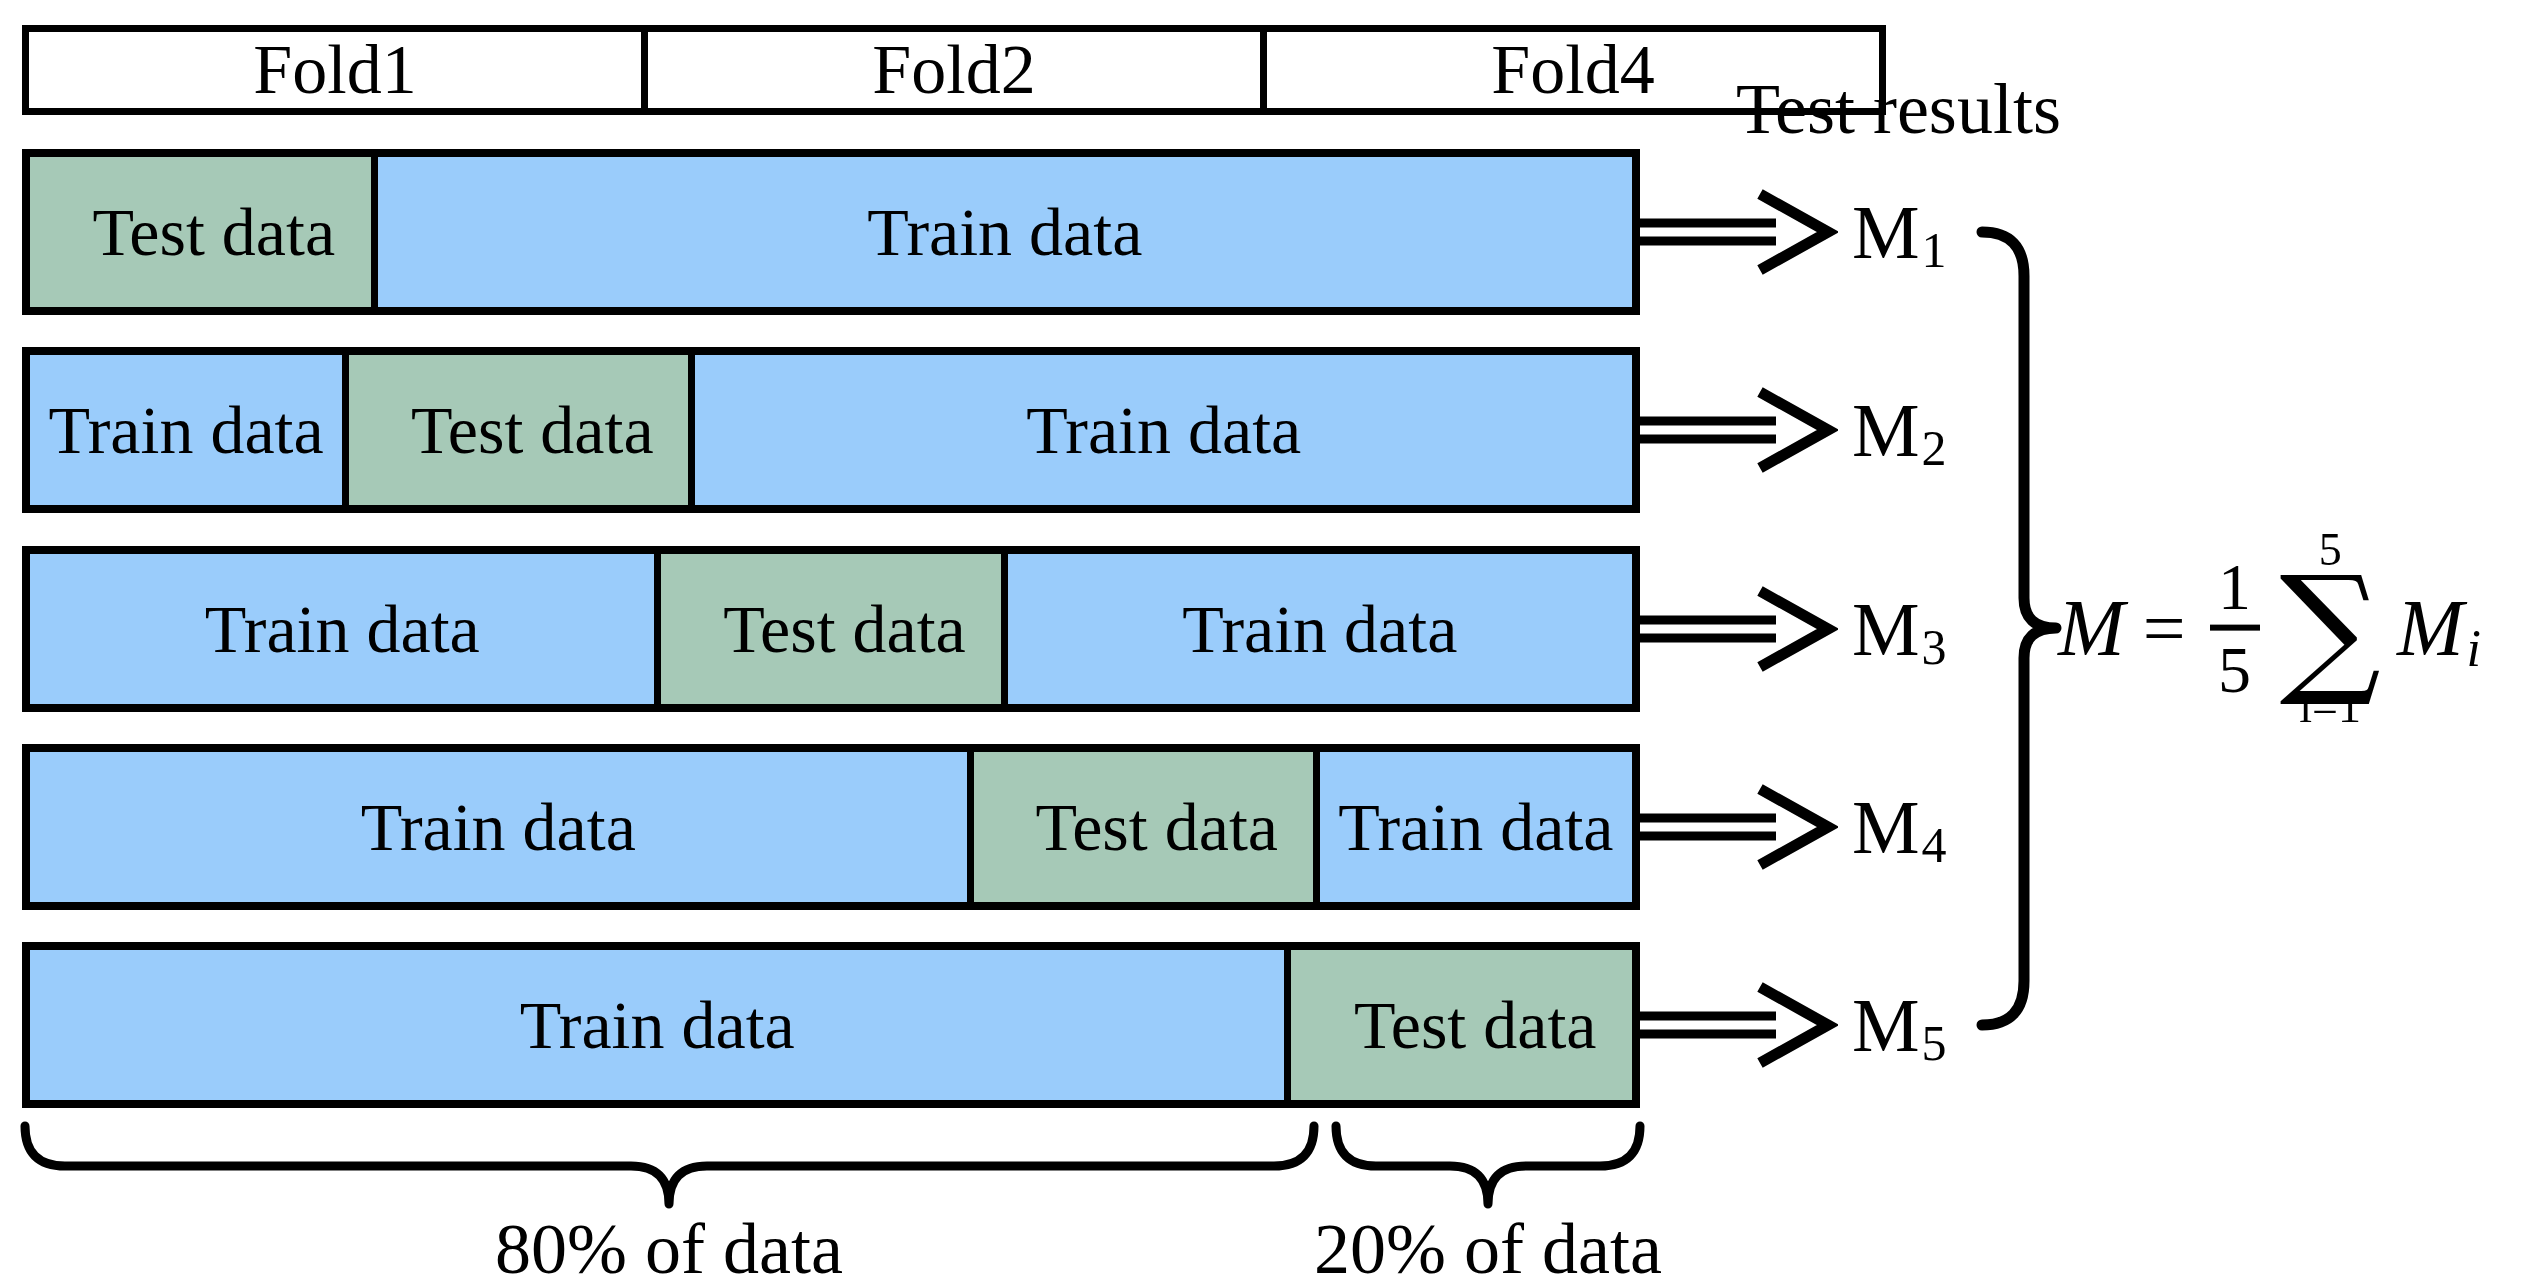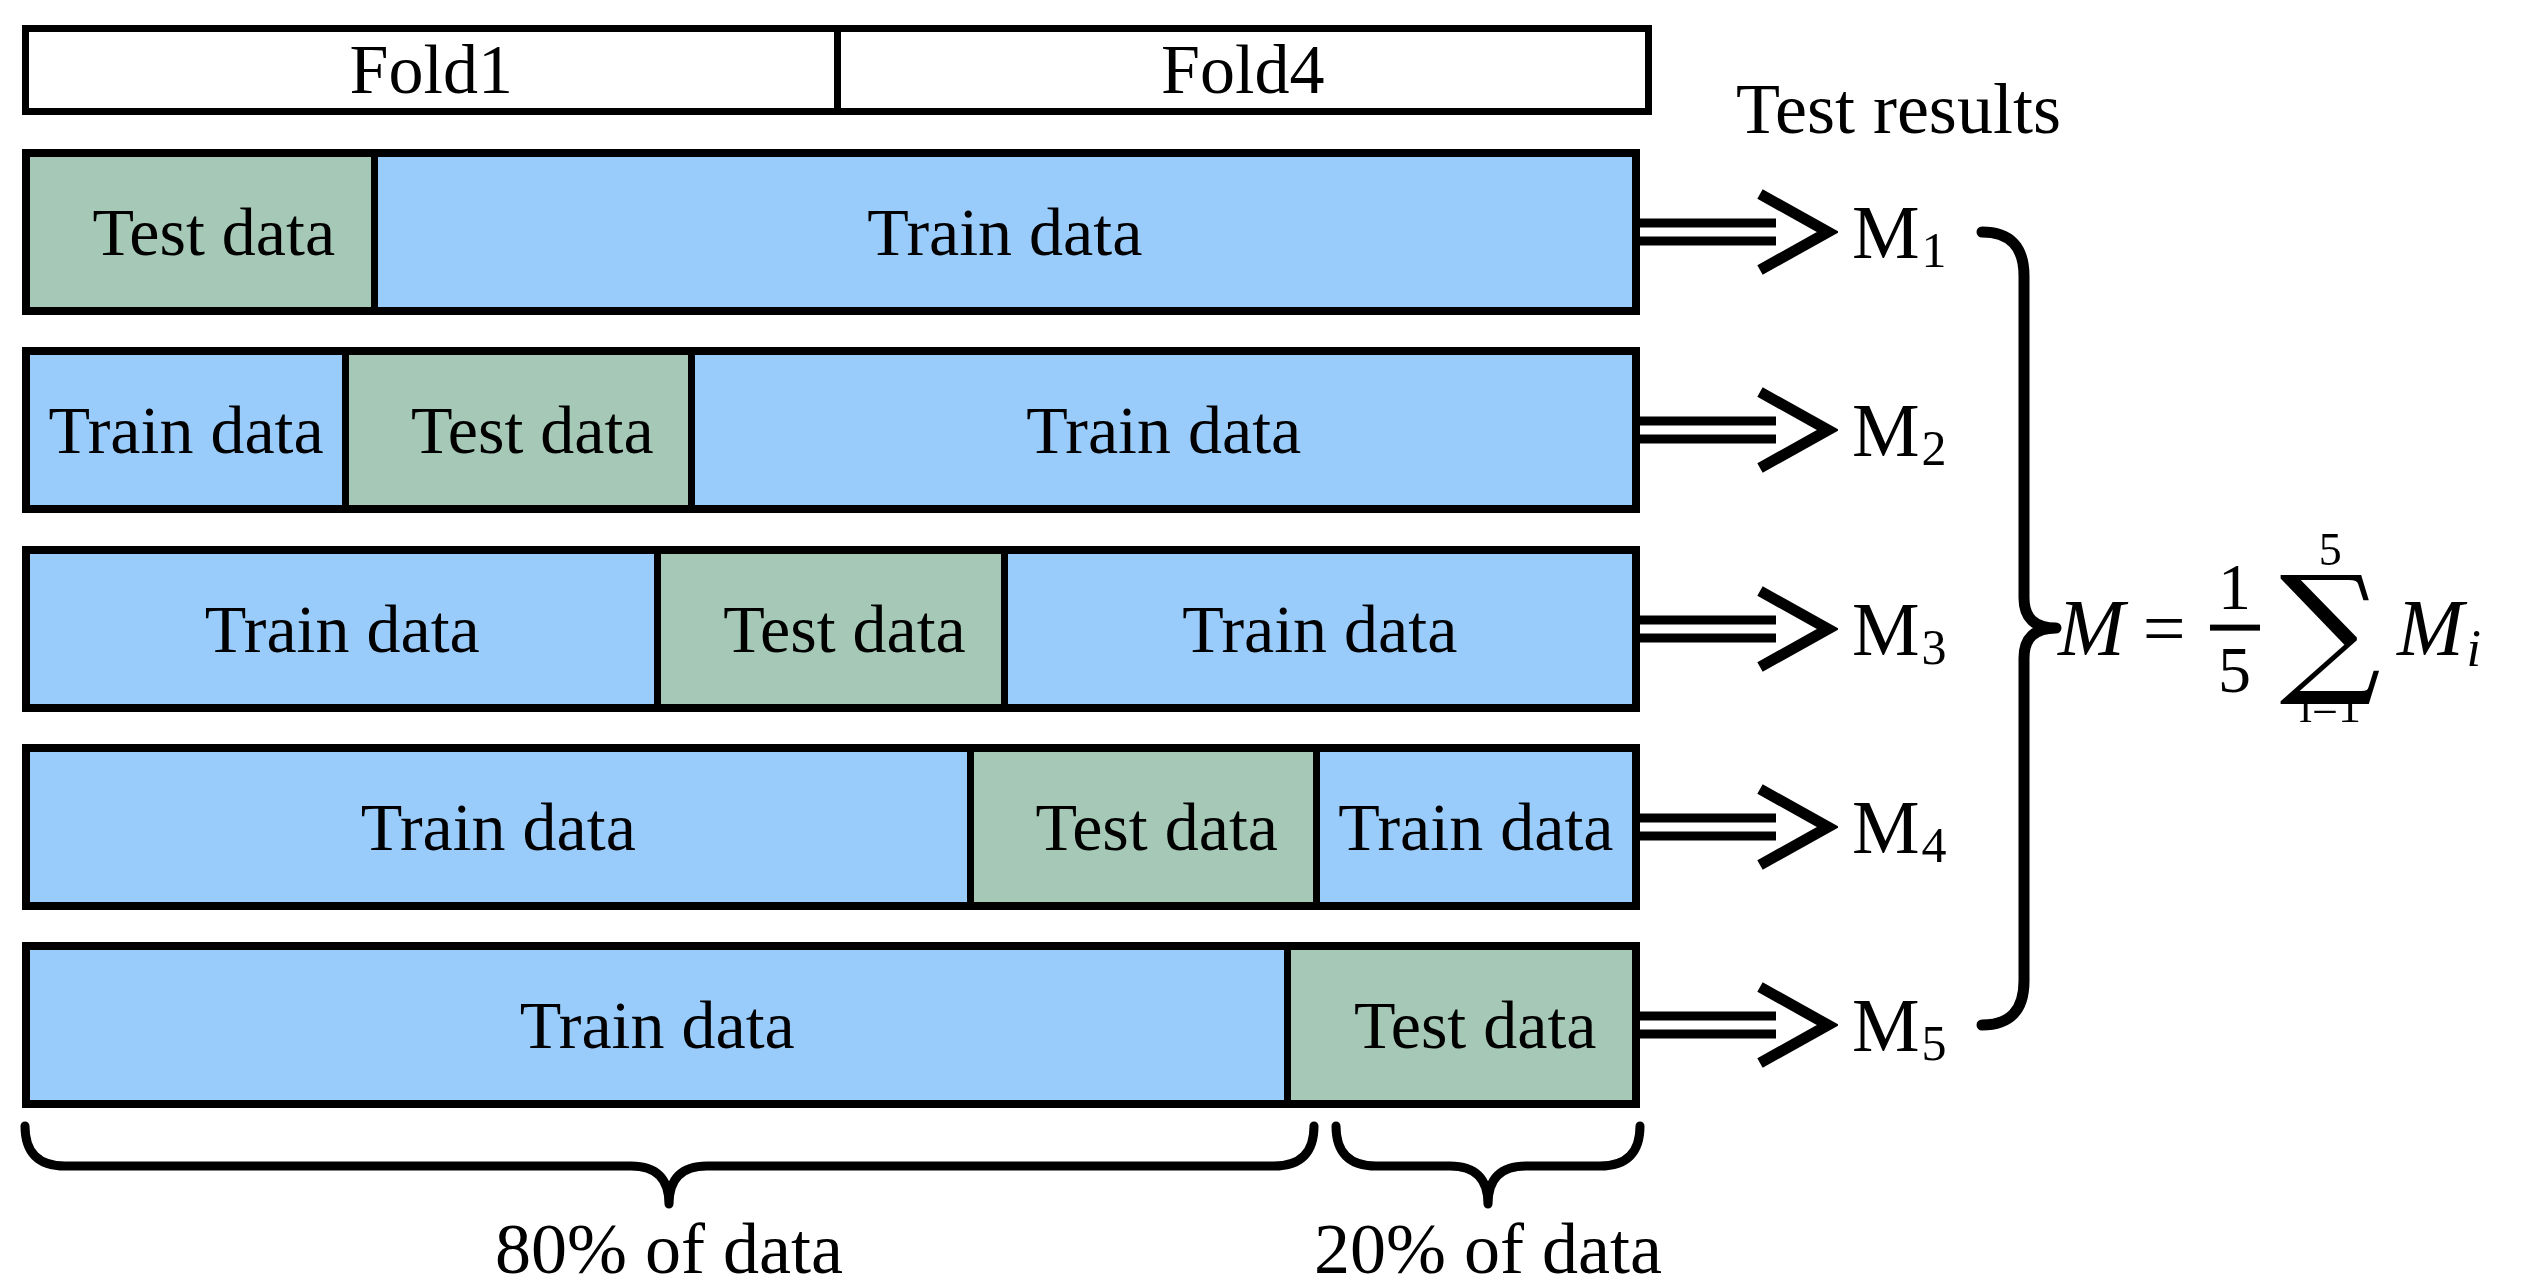--- a/index.html
+++ b/index.html
@@ -1,21 +1,21 @@
 <!DOCTYPE html>
 <html style="--train: #9accfb; --test: #a6c9b7; --border: #000000; --bg: #ffffff;"><head>
 <meta charset="utf-8">
 <style>
   html,body{margin:0;padding:0;background:#fff;}
   body{width:2535px;height:1284px;overflow:hidden;
        font-family:"Liberation Serif","DejaVu Serif",serif;color:#000;}
   .canvas{position:relative;width:2535px;height:1284px;background:var(--bg,#fff);}
 
   
-  .fold-header{position:absolute;left:22px;top:25px;width:1630px;height:90px;
+  .fold-header{position:absolute;left:22px;top:25px;width:1864px;height:90px;
     display:flex;border:7px solid var(--border);background:#fff;box-sizing:border-box;}
   .fold-cell{flex:1 1 0;display:flex;align-items:center;justify-content:center;
     background:#fff;box-sizing:border-box;}
   .fold-cell + .fold-cell{border-left:7px solid var(--border);}
   .fold-cell span{font-size:70px;white-space:nowrap;}
 
   
   .row-bar{position:absolute;left:22px;width:1618px;height:166px;display:flex;
     border:8px solid var(--border);box-sizing:border-box;background:#fff;}
   .seg{display:flex;align-items:center;justify-content:center;box-sizing:border-box;overflow:visible;}
@@ -53,20 +53,23 @@
     font-size:72px;white-space:nowrap;}
 </style>
 </head>
 <body>
 
 <div class="canvas">
 
   <div class="fold-header" id="fold-header">
       <div class="fold-cell">
         <span>Fold1</span>
+      </div>
+      <div class="fold-cell">
+        <span>Fold2</span>
       </div>
       <div class="fold-cell">
         <span>Fold4</span>
       </div>
     </div>
 
   <div class="test-results">Test results</div>
 
   <div id="rows-layer">
       <div class="row-bar" style="top: 149px;">

